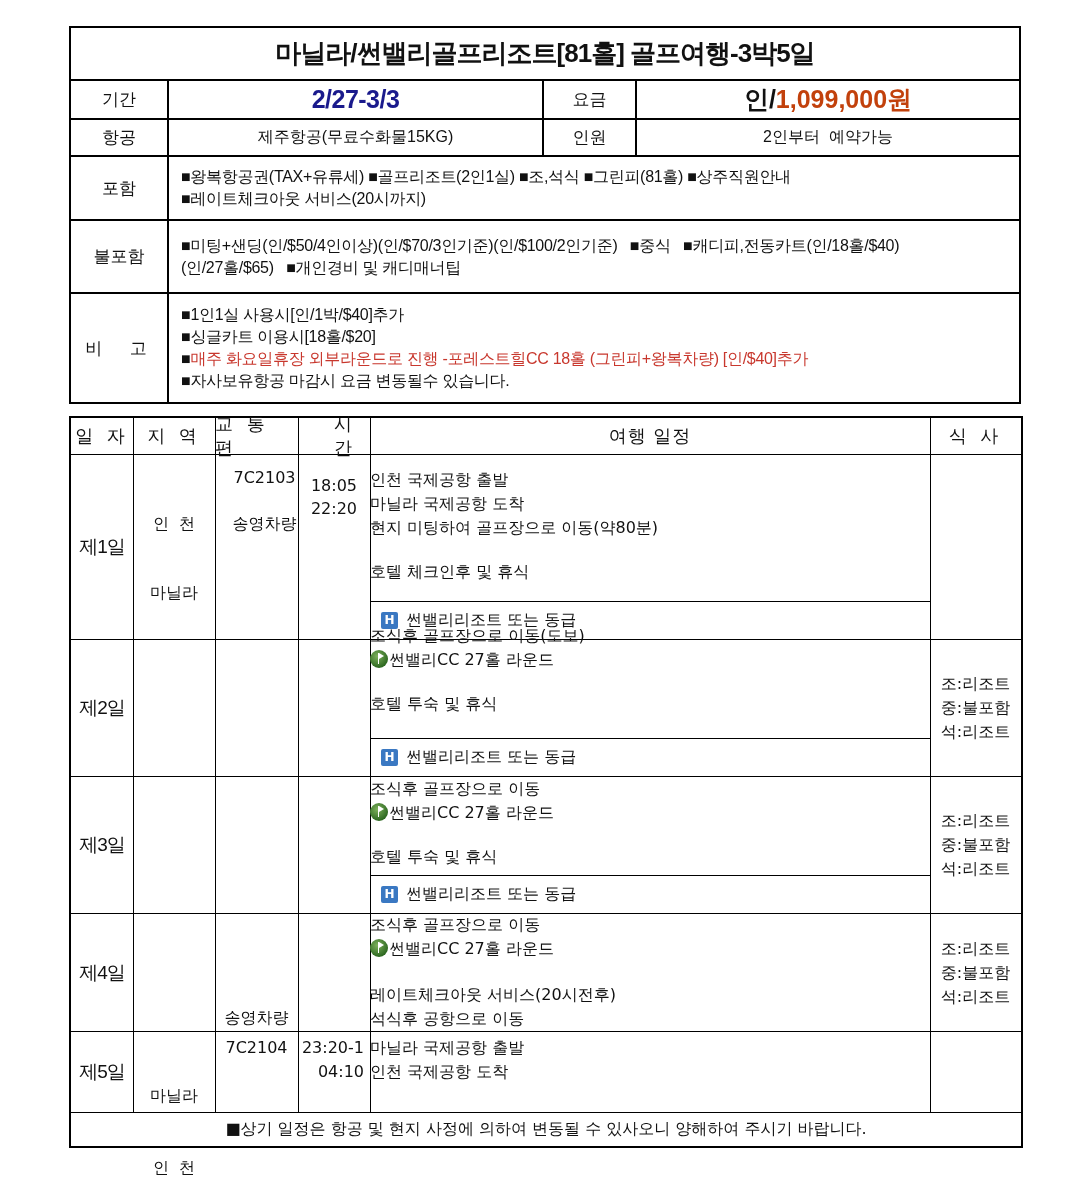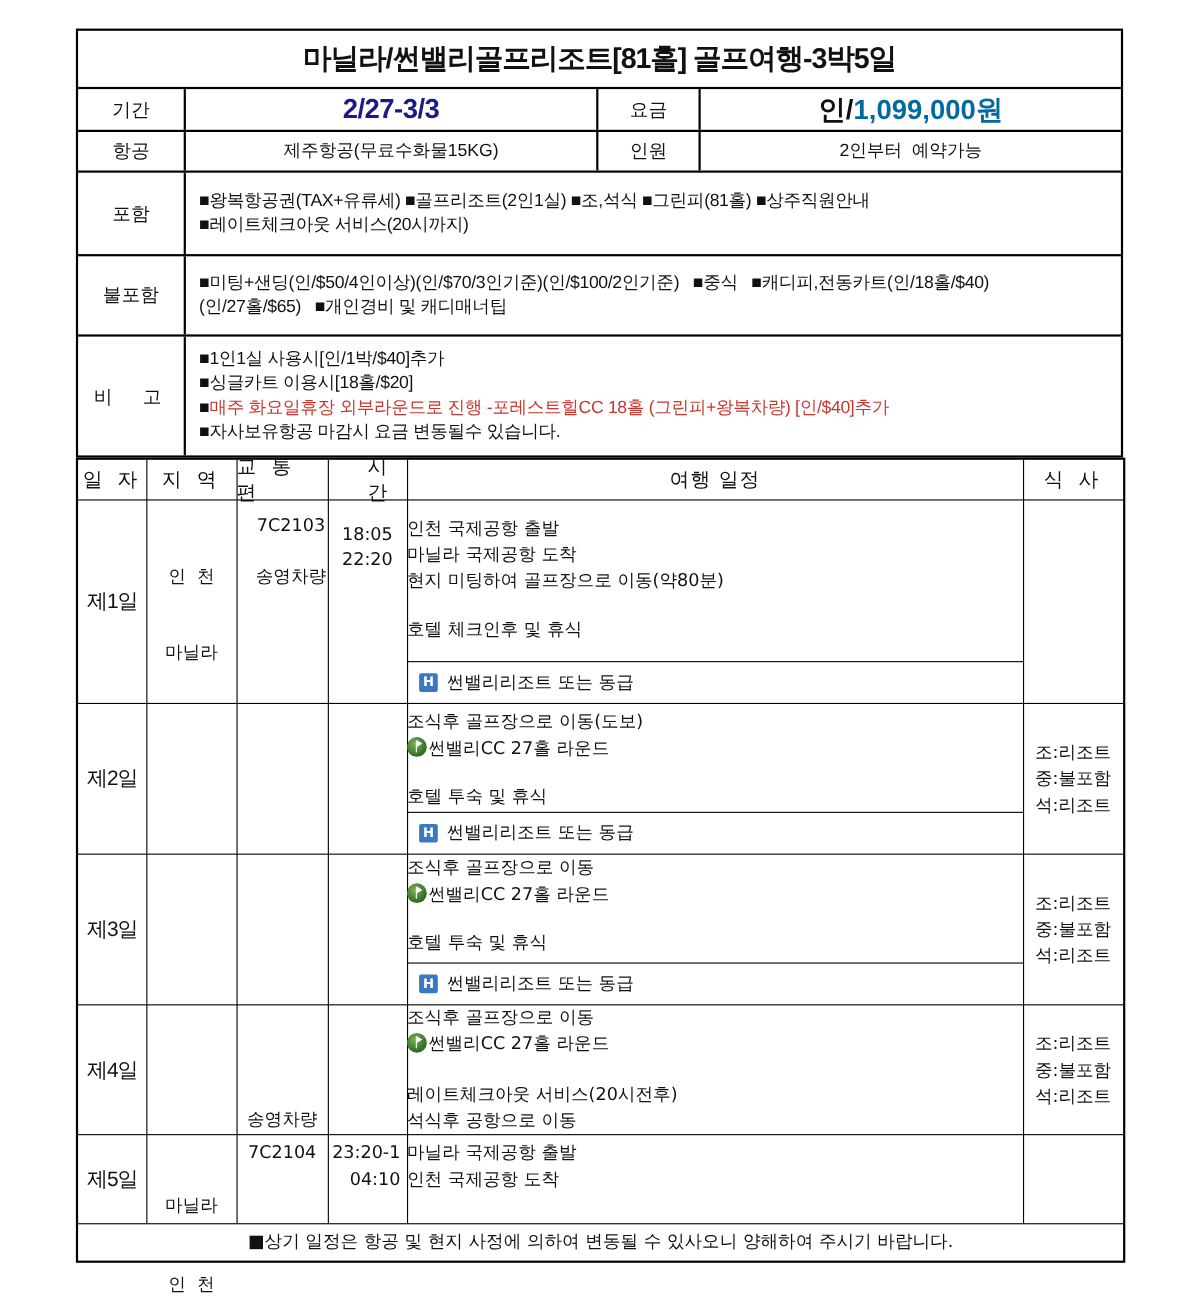--- a/index.html
+++ b/index.html
@@ -19,26 +19,26 @@
                box-sizing: border-box; }
   .info .val { display: flex; align-items: center; justify-content: center; font-size: 16px;
                font-family: "Liberation Sans", sans-serif; box-sizing: border-box; }
   .info .c-left { width: 375px; border-right: 2px solid #000; }
   .info .lbl2 { width: 93px; border-right: 2px solid #000; display: flex; align-items: center;
                 justify-content: center; font-size: 17px; font-family: "Liberation Sans", sans-serif;
                 box-sizing: border-box; }
   .info .c-right { flex: 1; }
   .row-period { height: 39px; }
   .row-air { height: 37px; }
-  .row-incl { height: 76px; }
+  .row-incl { height: 64px; }
   .row-excl { height: 73px; }
   .row-note { height: 110px; }
   .period-val { color: #1a1a8c; font-size: 25px !important; font-weight: bold; letter-spacing: -0.5px; }
   .price-val { font-size: 25px !important; font-weight: bold; }
-  .price-red { color: #0369a1; }
+  .price-red { color: #c2410c; }
   .block { flex: 1; padding: 6px 12px; font-size: 16px; line-height: 22px;
            font-family: "Liberation Sans", sans-serif; letter-spacing: -0.3px;
            display: flex; flex-direction: column; justify-content: center; }
   .red { color: #c8372d; }
 
   
   .itin { position: absolute; left: 69px; top: 416px; width: 954px; height: 732px;
           border: 2px solid #000; box-sizing: border-box; }
   .hd { position: absolute; top: 0; height: 37px; border-bottom: 1px solid #000;
         display: flex; align-items: center; justify-content: center; font-size: 18px;
@@ -163,21 +163,21 @@
     <div>현지 미팅하여 골프장으로 이동(약80분)</div>
     <div class="gap"></div>
     <div>호텔 체크인후 및 휴식</div>
   </div>
   <div class="cell hotel-row" style="left:299px;width:560px;top:184px;height:37px;">
     <span class="h-icon">H</span>
     <span>썬밸리리조트 또는 동급</span>
   </div>
 
   <div class="cell day-label" style="left:0;width:62px;top:222px;height:136px;">제2일</div>
-  <div class="cell sched" style="left:299px;width:560px;top:226px;">
+  <div class="cell sched" style="left:299px;width:560px;top:206px;">
     <div>조식후 골프장으로 이동(도보)</div>
     <div><span class="golf-icon"></span><span>썬밸리CC 27홀 라운드</span></div>
     <div class="gap"></div>
     <div>호텔 투숙 및 휴식</div>
   </div>
   <div class="cell hotel-row" style="left:299px;width:560px;top:321px;height:37px;">
     <span class="h-icon">H</span>
     <span>썬밸리리조트 또는 동급</span>
   </div>
   <div class="cell meal" style="left:859px;width:91px;top:222px;height:136px;">

